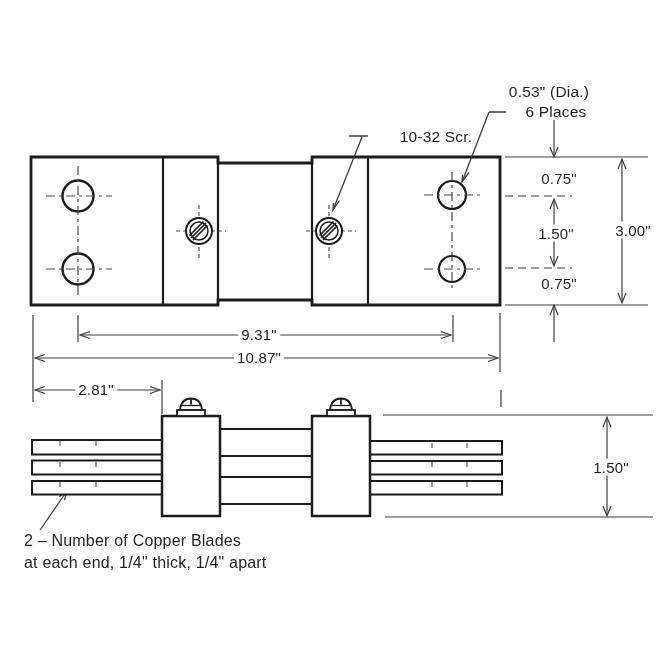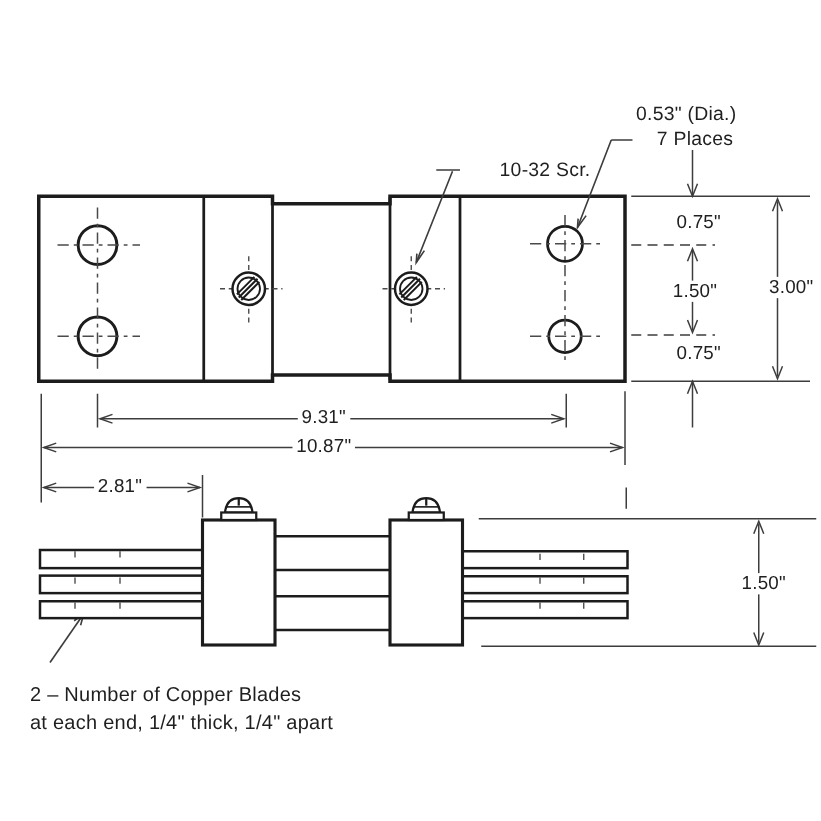--- a/index.html
+++ b/index.html
@@ -3,21 +3,21 @@
 <meta charset="utf-8">
 <style>
   html,body{margin:0;padding:0;background:#fff;}
   #page{position:relative;width:657px;height:657px;background:#fff;overflow:hidden;
         font-family:"Liberation Sans", sans-serif;}
   #page svg{position:absolute;left:0;top:0;}
   .lbl{position:absolute;white-space:nowrap;color:#1f1f1f;font-size:15px;
        font-family:"Liberation Sans", sans-serif;letter-spacing:0.2px;}
   .ctr{transform:translate(-50%,-50%);}
   .mask{background:#fff;padding:0 3px;}
-  .note{font-size:16px;margin-top:16px;}
+  .note{font-size:16px;}
 </style>
 </head>
 <body>
 
 <div id="page">
 
 <svg width="657" height="657" viewBox="0 0 657 657">
   <defs>
 
     <g id="screwTop">
@@ -119,21 +119,21 @@
 
     <g stroke="#3d3d3d" stroke-width="1.2" fill="none">
       <path d="M383,415 H653 M385,517 H653"></path>
       <path d="M607,419 V514"></path>
       <path d="M603,427 L607,417 L611,427 M603,506 L607,516 L611,506"></path>
     </g>
   </g>
 </svg>
 
   <div class="lbl ctr" style="left:549px;top:92px;font-size:15.5px">0.53" (Dia.)</div>
-  <div class="lbl ctr" style="left:556px;top:112px;font-size:15.5px">7 Places</div>
+  <div class="lbl ctr" style="left:556px;top:112px;font-size:15.5px">6 Places</div>
   <div class="lbl ctr" style="left:436px;top:137px;font-size:15.5px">10-32 Scr.</div>
 
   <div class="lbl ctr" style="left:559px;top:178px">0.75"</div>
   <div class="lbl ctr mask" style="left:556px;top:233px">1.50"</div>
   <div class="lbl ctr" style="left:559px;top:283px">0.75"</div>
   <div class="lbl ctr mask" style="left:633px;top:230px">3.00"</div>
 
   <div class="lbl ctr mask" style="left:259px;top:334px">9.31"</div>
   <div class="lbl ctr mask" style="left:259px;top:357px">10.87"</div>
   <div class="lbl ctr mask" style="left:96px;top:389px">2.81"</div>

